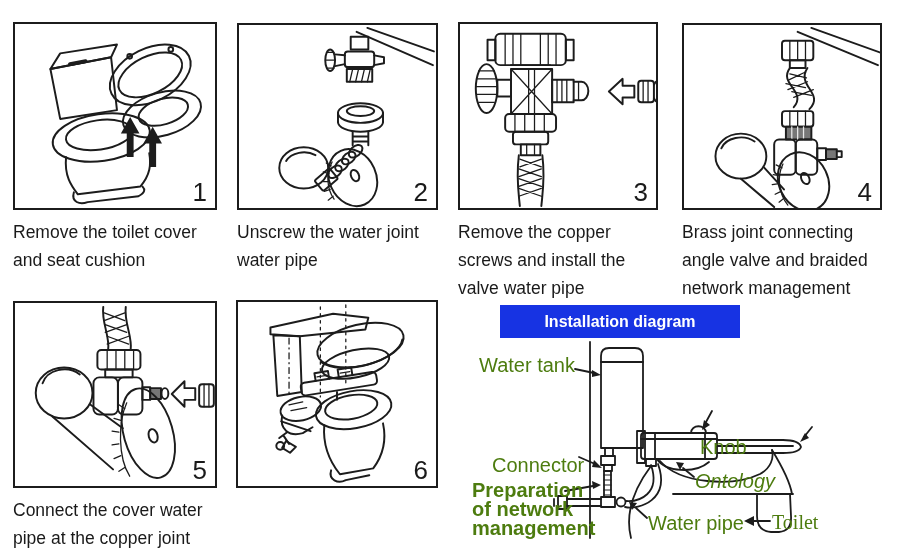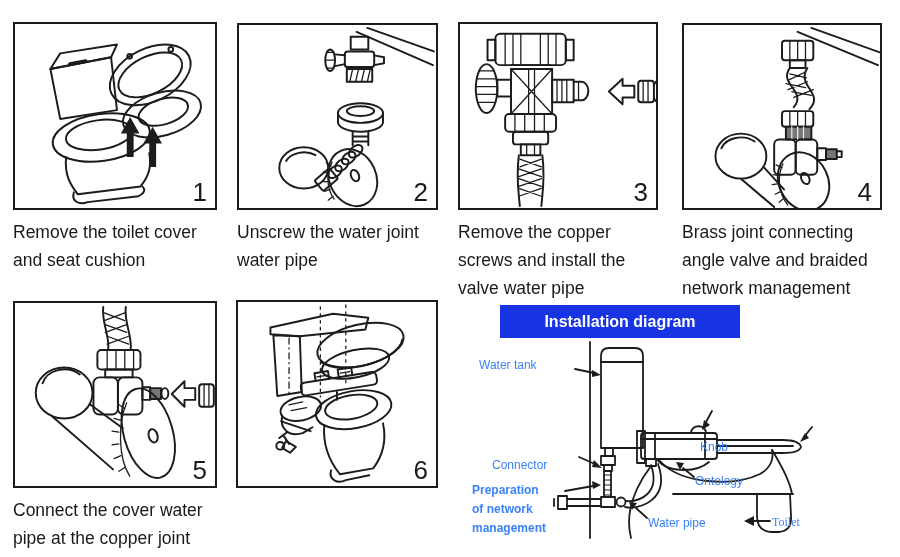--- a/index.html
+++ b/index.html
@@ -7,21 +7,21 @@
          font-family:"Liberation Sans","DejaVu Sans",sans-serif;color:#1a1a1a;}
   .step{position:absolute;}
   .box{position:relative;border:2px solid #1c1c1c;background:#ffffff;box-sizing:border-box;}
   .box svg{display:block;width:100%;height:100%;}
   .num{position:absolute;right:8px;bottom:0px;font-size:26px;color:#1a1a1a;}
   .caption{margin-top:8px;font-size:17.5px;line-height:28px;white-space:pre-line;color:#1a1a1a;}
   .install{position:absolute;left:455px;top:300px;width:445px;height:257px;}
   .install > svg{position:absolute;left:0;top:0;width:445px;height:257px;}
   .banner{position:absolute;left:5px;top:5px;width:240px;height:33px;background:#1733e3;
           color:#ffffff;font-weight:bold;font-size:16px;line-height:33px;text-align:center;z-index:2;margin-left:40px;}
-  .lbl{position:absolute;font-size:12px;line-height:19px;white-space:pre-line;color:#3b82f6;z-index:2;}
+  .lbl{position:absolute;font-size:20px;line-height:19px;white-space:pre-line;color:#4d7c0f;z-index:2;}
   
   .art path,.art rect,.art ellipse,.art circle,.art line,.art polyline,.art polygon
     {fill:none;stroke:#1c1c1c;stroke-width:2;stroke-linecap:round;stroke-linejoin:round;}
   .art .tick{stroke-width:1.3;}
   .art .fill{fill:#1c1c1c;stroke:none;}
   .art .dark{fill:#777;stroke:#1c1c1c;}
   .art .lite{stroke:#e8e8e8;stroke-width:1.3;}
   .dgm path,.dgm rect,.dgm ellipse,.dgm circle,.dgm polygon
     {fill:none;stroke:#1c1c1c;stroke-width:1.8;stroke-linecap:round;stroke-linejoin:round;}
   .dgm .tick{stroke-width:1.2;}
@@ -314,18 +314,18 @@
           <polygon class="fill" points="289,221 299,216 299,226"></polygon>
       </g>
     </svg>
 
     <div class="lbl" style="left:24px;top:56px;">Water tank</div>
     <div class="lbl" style="left:245px;top:91px;margin-top:47px;">Knob</div>
     <div class="lbl" style="left:37px;top:127px;margin-top:29px;">Connector</div>
     <div class="lbl" style="left:17px;top:181px;width:124px;font-weight:bold;">Preparation
 of network
 management</div>
-    <div class="lbl" style="left:240px;top:172px;">Ontology</div>
+    <div class="lbl" style="left:240px;top:172px;font-style:italic;">Ontology</div>
     <div class="lbl" style="left:193px;top:214px;">Water pipe</div>
     <div class="lbl" style="left:317px;top:213px;font-family:Liberation Serif, serif;">Toilet</div>
   </div>
 
 </div>
 
 </body></html>

